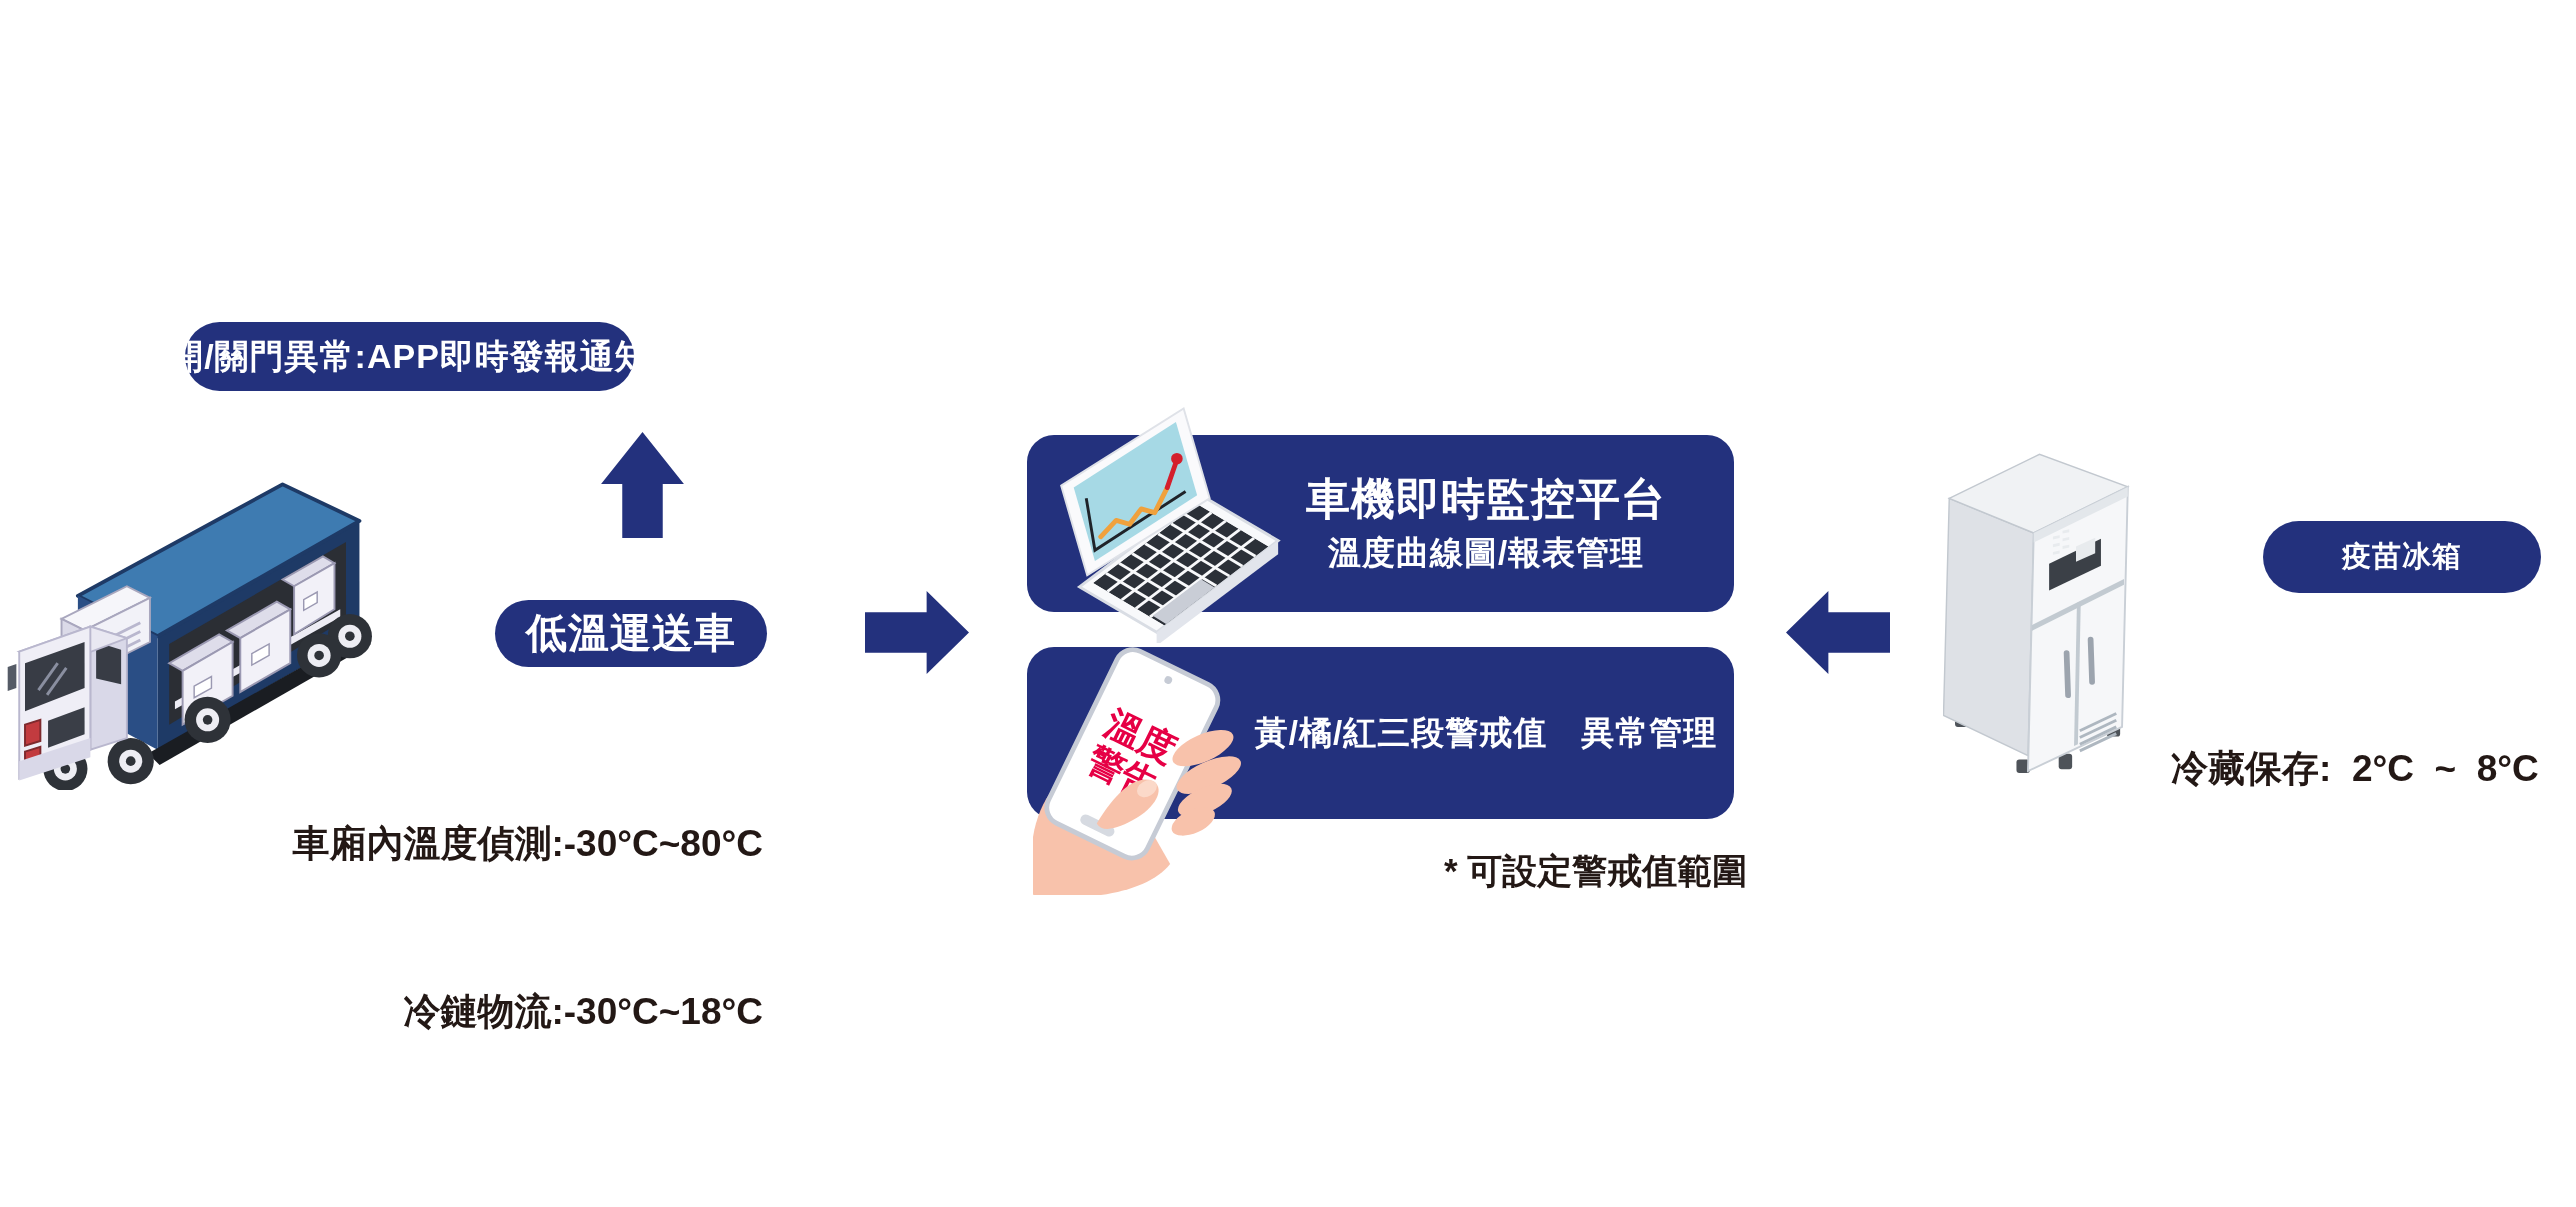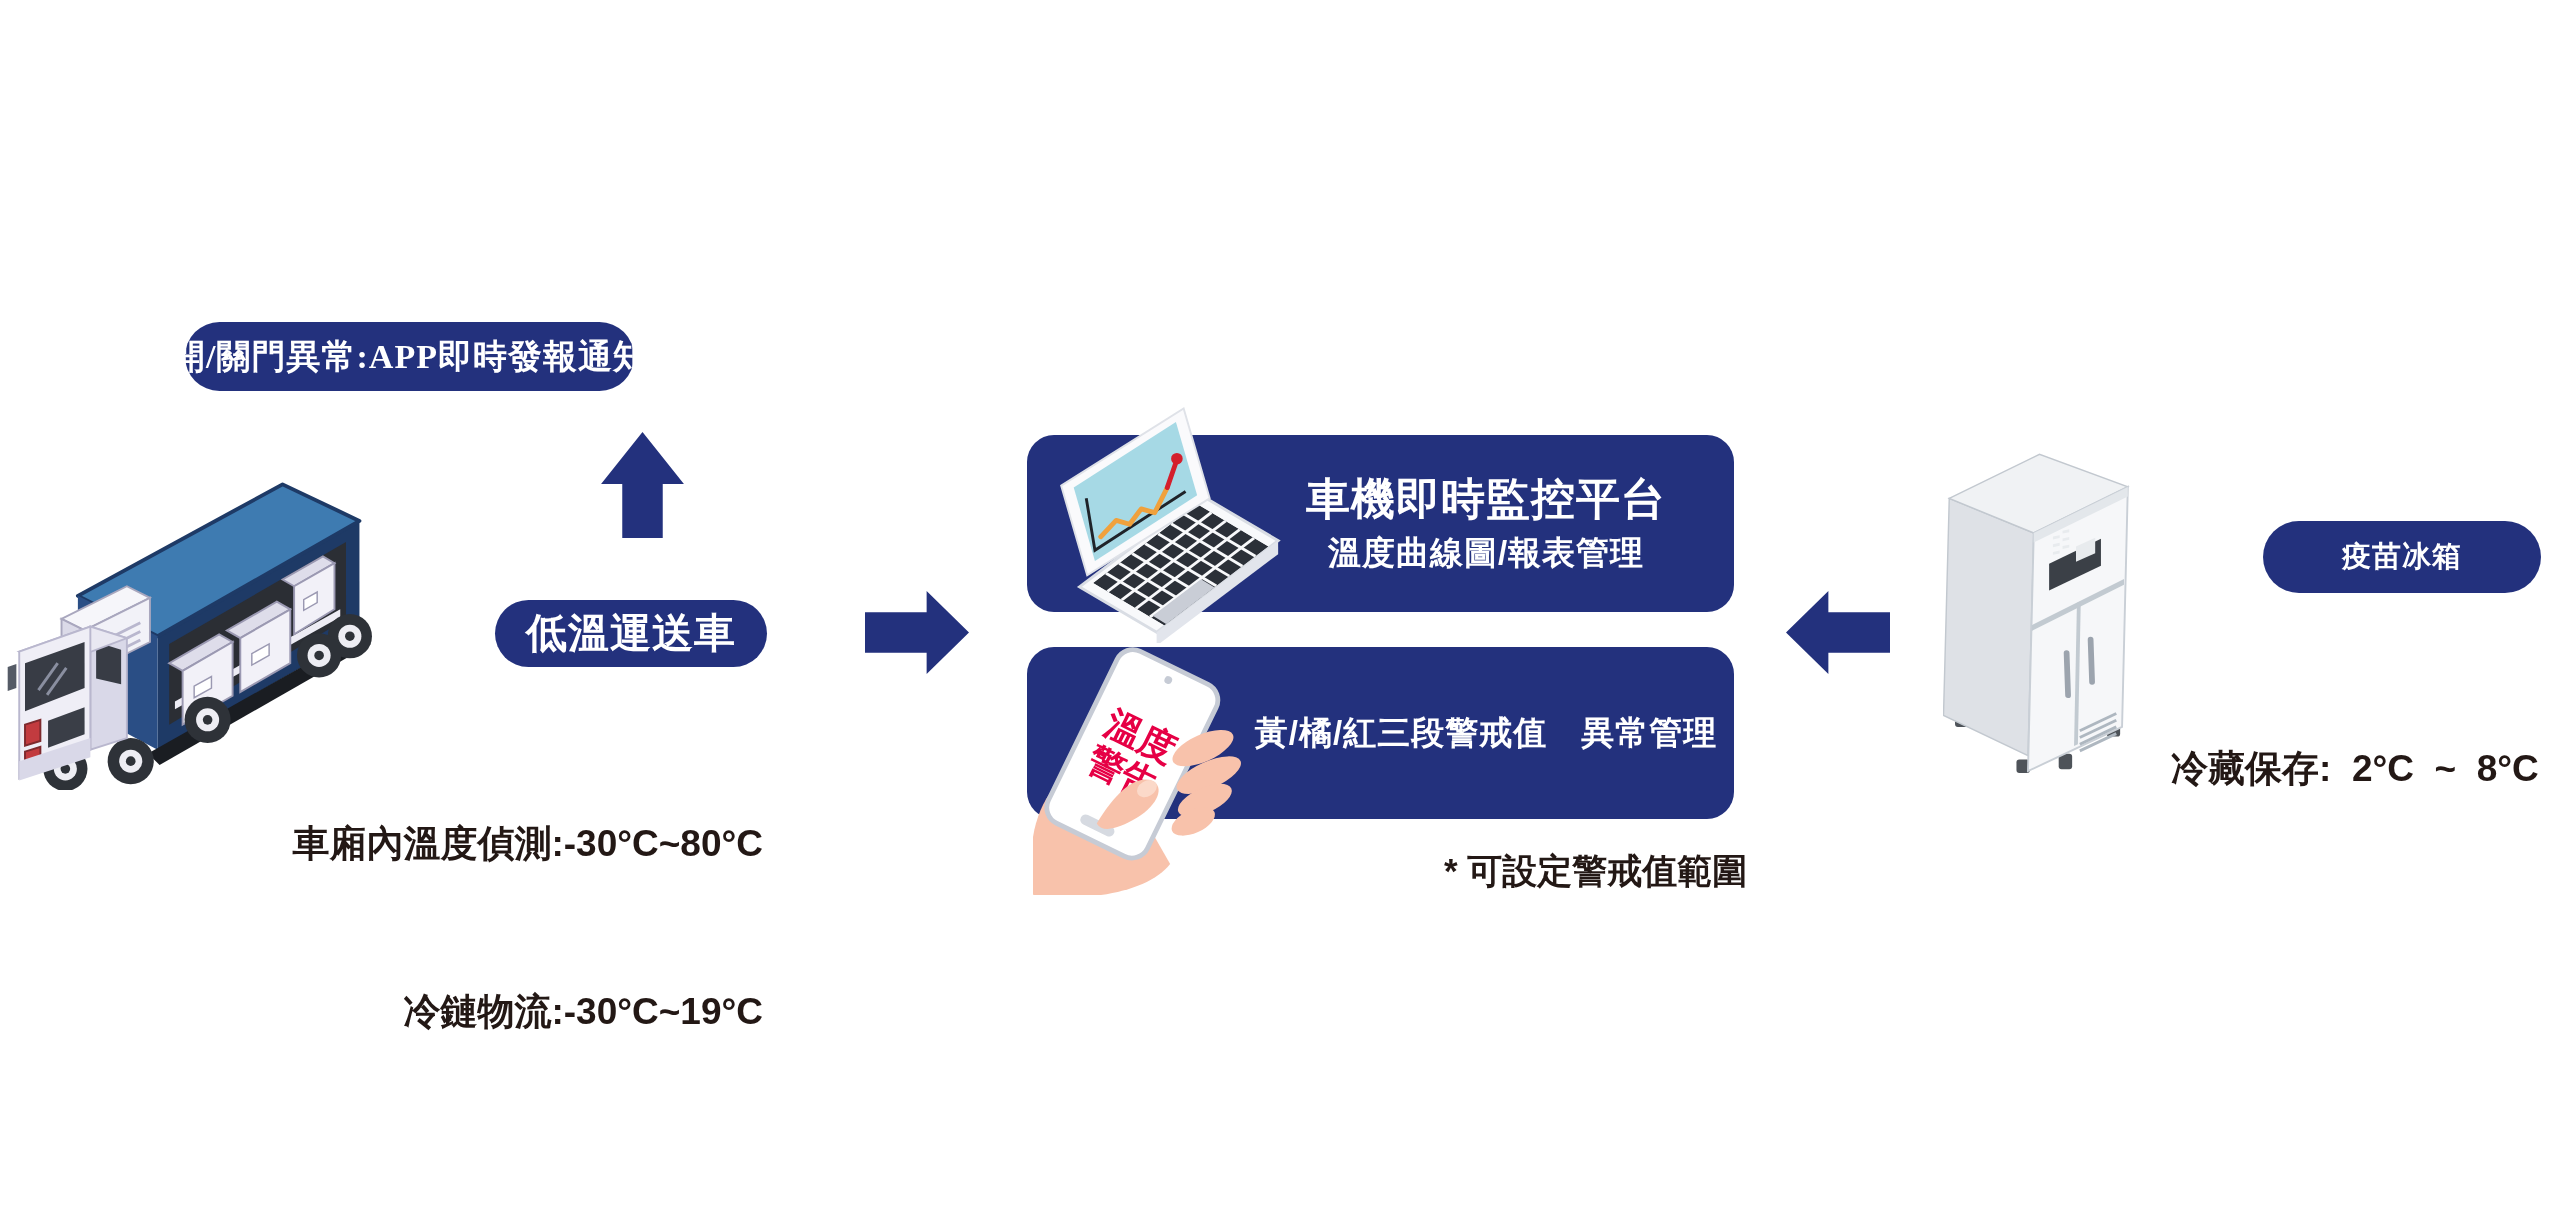--- a/index.html
+++ b/index.html
@@ -5,21 +5,21 @@
   :root{ --navy:#23317D; --ink:#231815; --alert:#E60045; }
   html,body{margin:0;padding:0;background:#fff;}
   .canvas{
     position:relative;width:2576px;height:1207px;background:#ffffff;overflow:hidden;
     font-family:"Liberation Sans","DejaVu Sans",sans-serif;
   }
   .abs{position:absolute;}
   .pill{
     position:absolute;background:var(--navy);color:#fff;font-weight:bold;
     display:flex;align-items:center;justify-content:center;border-radius:39px;
-    white-space:nowrap;letter-spacing:1px;font-family:Liberation Serif, serif;
+    white-space:nowrap;letter-spacing:1px;
   }
   .panel{
     position:absolute;background:var(--navy);border-radius:27px;color:#fff;
     display:flex;flex-direction:column;align-items:center;justify-content:center;
     box-sizing:border-box;padding-left:211px;gap:11.6px;
   }
   .panel .title{font-size:44px;font-weight:bold;line-height:1.1;white-space:nowrap;letter-spacing:1px;}
   .panel .subtitle{font-size:33px;font-weight:bold;line-height:1.1;white-space:pre;letter-spacing:1px;}
   .ink-text{position:absolute;color:var(--ink);font-weight:bold;font-size:37px;line-height:56px;white-space:pre;}
   .ink-text.right{text-align:right;}
@@ -118,21 +118,21 @@
   <svg class="abs" style="left:601px;top:432px" width="83" height="106" viewBox="0 0 86 110">
     <polygon class="arrow-fill" points="0,54 43,0 86,54 64,54 64,110 22,110 22,54"></polygon>
   </svg>
 
   <div class="pill" style="left:495px;top:600px;width:272px;height:67px;font-size:41px;">
     <span>低溫運送車</span>
   </div>
 
   <div class="ink-text right" style="left:280px;top:704px;width:483px;text-align:right;">
     <div>車廂內溫度偵測:-30°C~80°C</div>
-    <div>冷鏈物流:-30°C~19°C</div>
+    <div>冷鏈物流:-30°C~18°C</div>
   </div>
 
   <svg class="abs" style="left:865px;top:591px" width="104" height="83" viewBox="0 0 108 86">
     <polygon class="arrow-fill" points="0,22 64,22 64,0 108,43 64,86 64,64 0,64"></polygon>
   </svg>
 
   <div class="panel" style="left:1027px;top:435px;width:707px;height:177px;">
     <div class="title">車機即時監控平台</div>
     <div class="subtitle">溫度曲線圖/報表管理</div>
   </div>

